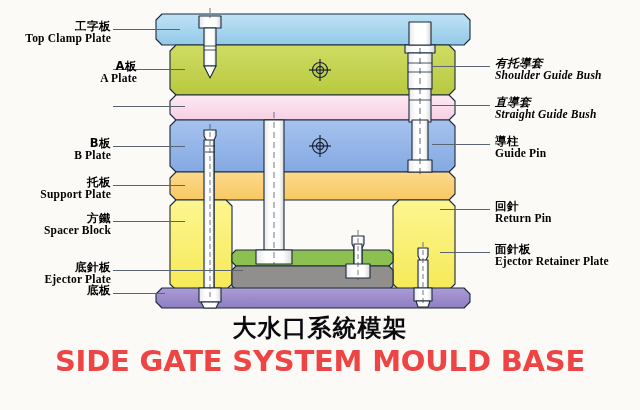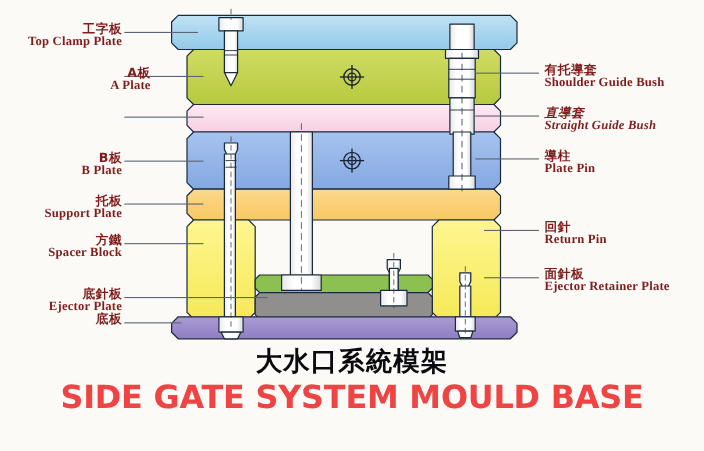--- a/index.html
+++ b/index.html
@@ -8,21 +8,21 @@
     background:#fbfaf7;
     font-family:"Liberation Serif", serif;
     position:relative;
   }
   #root{position:absolute;inset:0;}
 
   
   .label{
     position:absolute;
     line-height:1.02;
-    color:#7f1d1d;
+    color:#000000;
     white-space:nowrap;
   }
   .label .cn{
     font-family:"DejaVu Sans", sans-serif;
     font-weight:700;
     font-size:11.5px;
     letter-spacing:.5px;
     display:block;
   }
   .label .en{
@@ -246,31 +246,31 @@
     <span class="en">Spacer Block</span>
   </div>
   <div class="label left" style="right:529px;top:262px;">
     <span class="cn">底針板</span>
     <span class="en">Ejector Plate</span>
   </div>
   <div class="label left" style="right:529px;top:285px;text-align:center;">
     <span class="cn">底板</span>
   </div>
 
-  <div class="label right" style="left:495px;top:58px;">
+  <div class="label right" style="left:495px;top:58px;font-style:italic;">
     <span class="cn">有托導套</span>
     <span class="en">Shoulder Guide Bush</span>
   </div>
   <div class="label right" style="left:495px;top:97px;font-style:italic;">
     <span class="cn">直導套</span>
     <span class="en">Straight Guide Bush</span>
   </div>
   <div class="label right" style="left:495px;top:136px;">
     <span class="cn">導柱</span>
-    <span class="en">Plate Pin</span>
+    <span class="en">Guide Pin</span>
   </div>
   <div class="label right" style="left:495px;top:201px;">
     <span class="cn">回針</span>
     <span class="en">Return Pin</span>
   </div>
   <div class="label right" style="left:495px;top:244px;">
     <span class="cn">面針板</span>
     <span class="en">Ejector Retainer Plate</span>
   </div>
 

